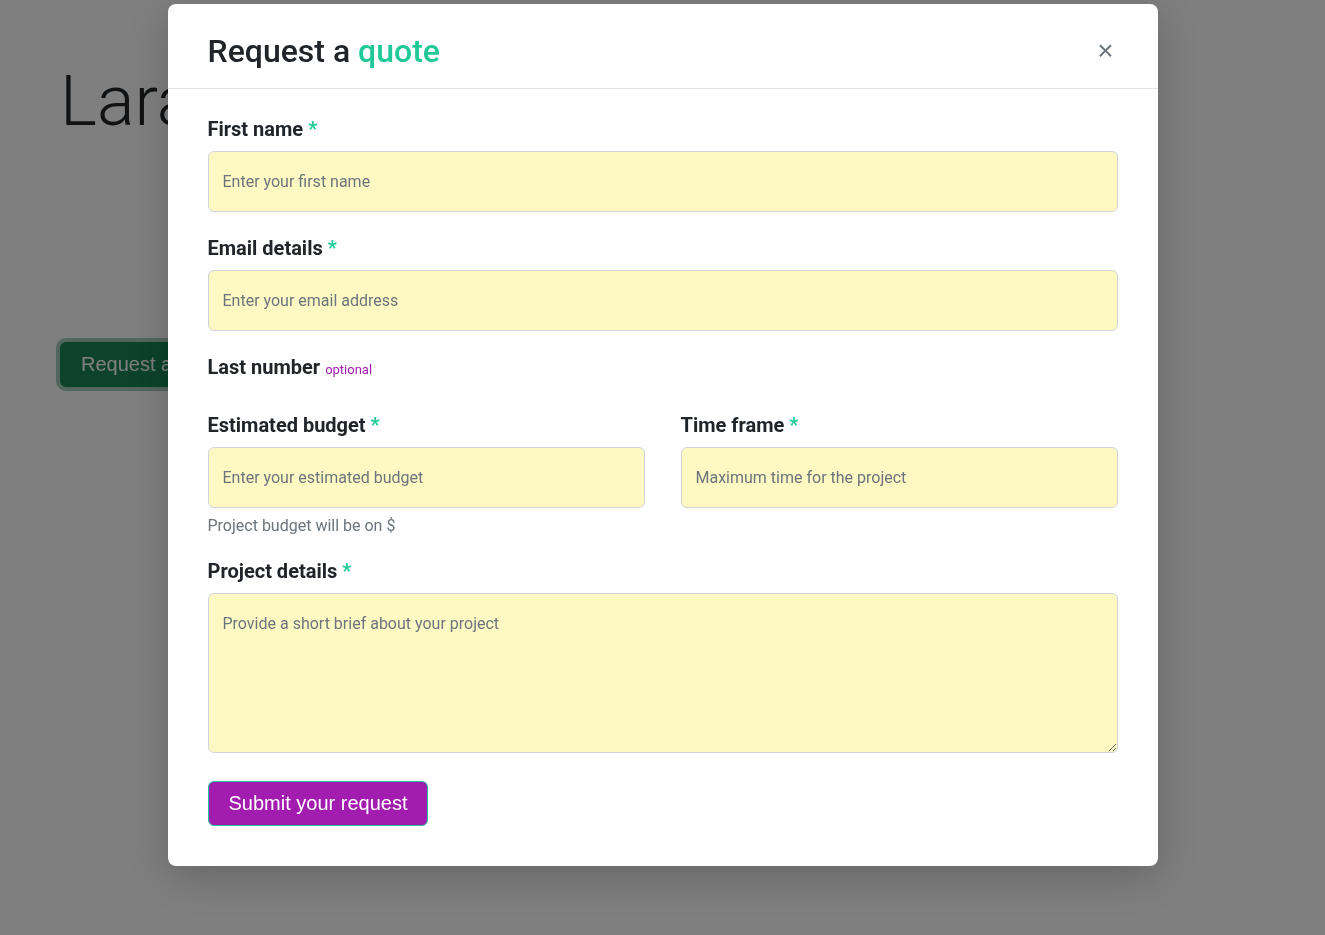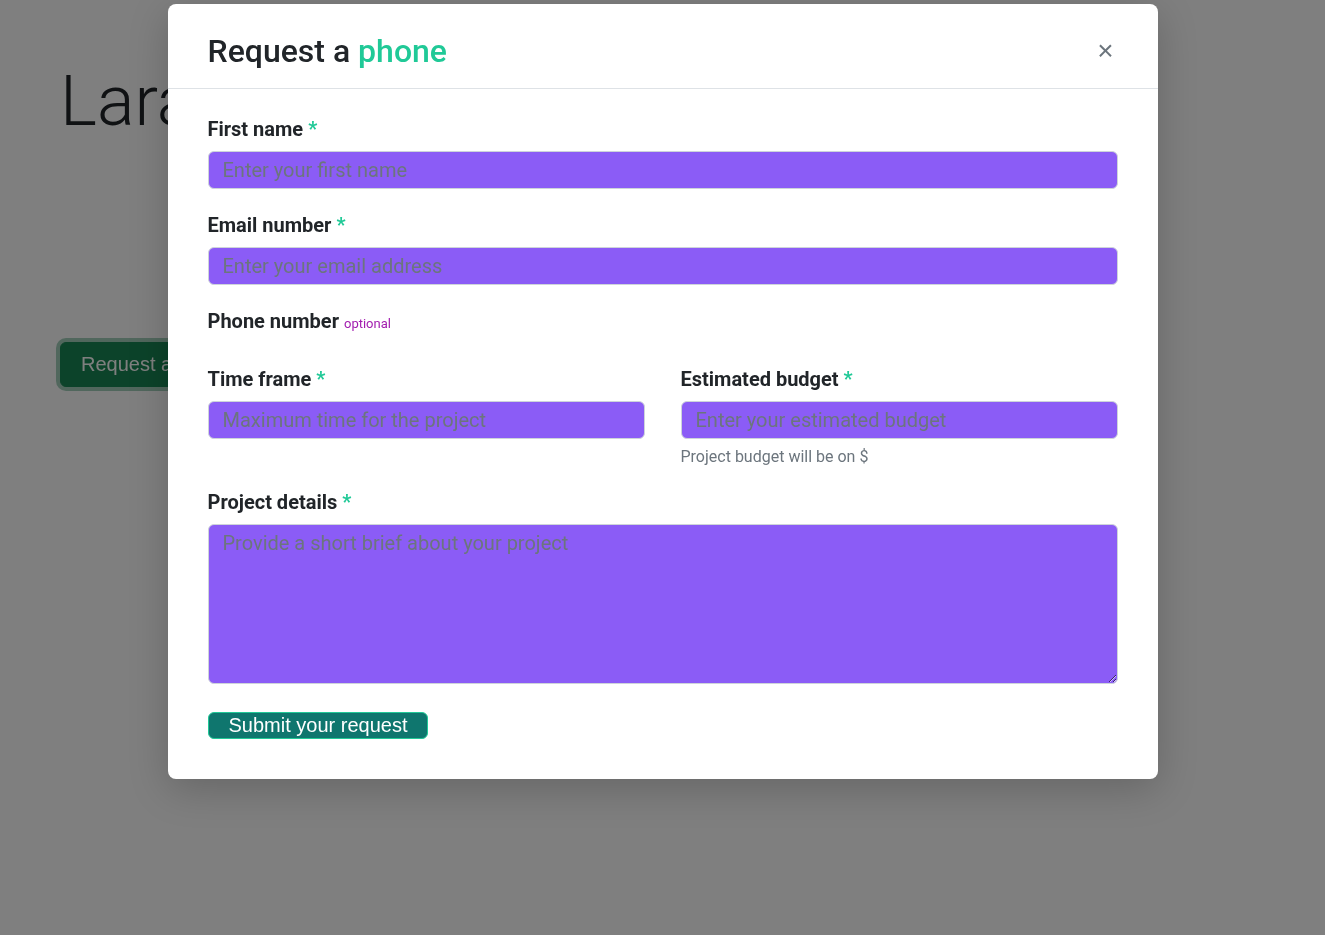--- a/index.html
+++ b/index.html
@@ -108,108 +108,108 @@
       color: #20c997;
       font-weight: 700;
     }
     .form-label .optional {
       font-weight: 400;
       color: #a21caf;
       font-size: 13px;
     }
     .form-control {
       width: 100%;
-      padding: 6px 14px;
-      font-size: 20px;
+      padding: 20px 14px;
+      font-size: 16px;
       border: 1px solid #ced4da;
       border-radius: 6px;
       color: #212529;
-      background: #8b5cf6;
+      background: #fef9c3;
       font-family: inherit;
     }
     .form-control::placeholder {
       color: #6c757d;
     }
     textarea.form-control {
       resize: both;
       min-height: 160px;
     }
     .form-hint {
       font-size: 16px;
       color: #6c757d;
       margin-top: 8px;
     }
     .submit-btn {
-      background: #0f766e;
+      background: #a21caf;
       color: #fff;
       border: 1px solid #20c997;
-      padding: 1px 20px;
+      padding: 10px 20px;
       font-size: 20px;
       border-radius: 6px;
       cursor: pointer;
       margin-top: 4px;
     }
   </style>
 </head>
 <body>
 
 <div class="page-content">
   <h1 class="page-title"><span>Larave</span></h1>
   <button class="open-modal-btn">Request a quote</button>
 </div>
 
 <div class="backdrop"></div>
 
 <div class="modal">
   <div class="modal-header">
     <h2 class="modal-title">
-      <span>Request a </span><span class="accent">phone</span>
+      <span>Request a </span><span class="accent">quote</span>
     </h2>
     <button class="close-btn">×</button>
   </div>
   <div class="modal-body">
     <div class="form-row">
       <div class="form-group">
         <label class="form-label">
           <span>First name</span> <span class="required">*</span>
         </label>
         <input type="text" class="form-control" placeholder="Enter your first name" style="">
       </div>
     </div>
 
     <div class="form-row">
       <div class="form-group full">
         <label class="form-label">
-          <span>Email number</span> <span class="required">*</span>
+          <span>Email details</span> <span class="required">*</span>
         </label>
         <input type="email" class="form-control" placeholder="Enter your email address" style="">
       </div>
     </div>
 
     <div class="form-row">
       <div class="form-group">
         <label class="form-label">
-          <span>Phone number</span> <span class="optional">optional</span>
-        </label>
-      </div>
-    </div>
-
-    <div class="form-row">
-      <div class="form-group">
-        <label class="form-label">
-          <span>Time frame</span> <span class="required">*</span>
-        </label>
-        <input type="text" class="form-control" placeholder="Maximum time for the project" style="">
-      </div>
+          <span>Last number</span> <span class="optional">optional</span>
+        </label>
+      </div>
+    </div>
+
+    <div class="form-row">
       <div class="form-group">
         <label class="form-label">
           <span>Estimated budget</span> <span class="required">*</span>
         </label>
         <input type="text" class="form-control" placeholder="Enter your estimated budget" style="">
         <div class="form-hint">Project budget will be on $</div>
+      </div>
+      <div class="form-group">
+        <label class="form-label">
+          <span>Time frame</span> <span class="required">*</span>
+        </label>
+        <input type="text" class="form-control" placeholder="Maximum time for the project" style="">
       </div>
     </div>
 
     <div class="form-row">
       <div class="form-group full">
         <label class="form-label">
           <span>Project details</span> <span class="required">*</span>
         </label>
         <textarea class="form-control" rows="5" placeholder="Provide a short brief about your project" style=""></textarea>
       </div>

